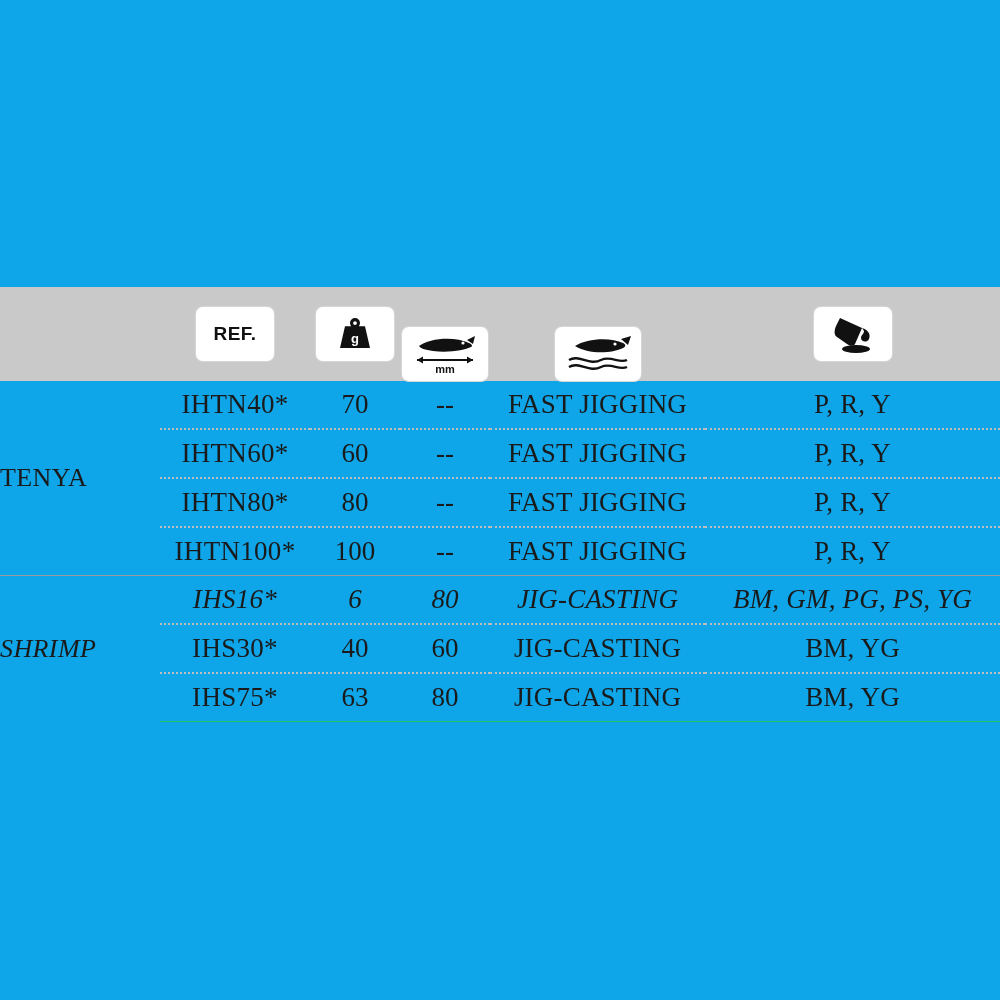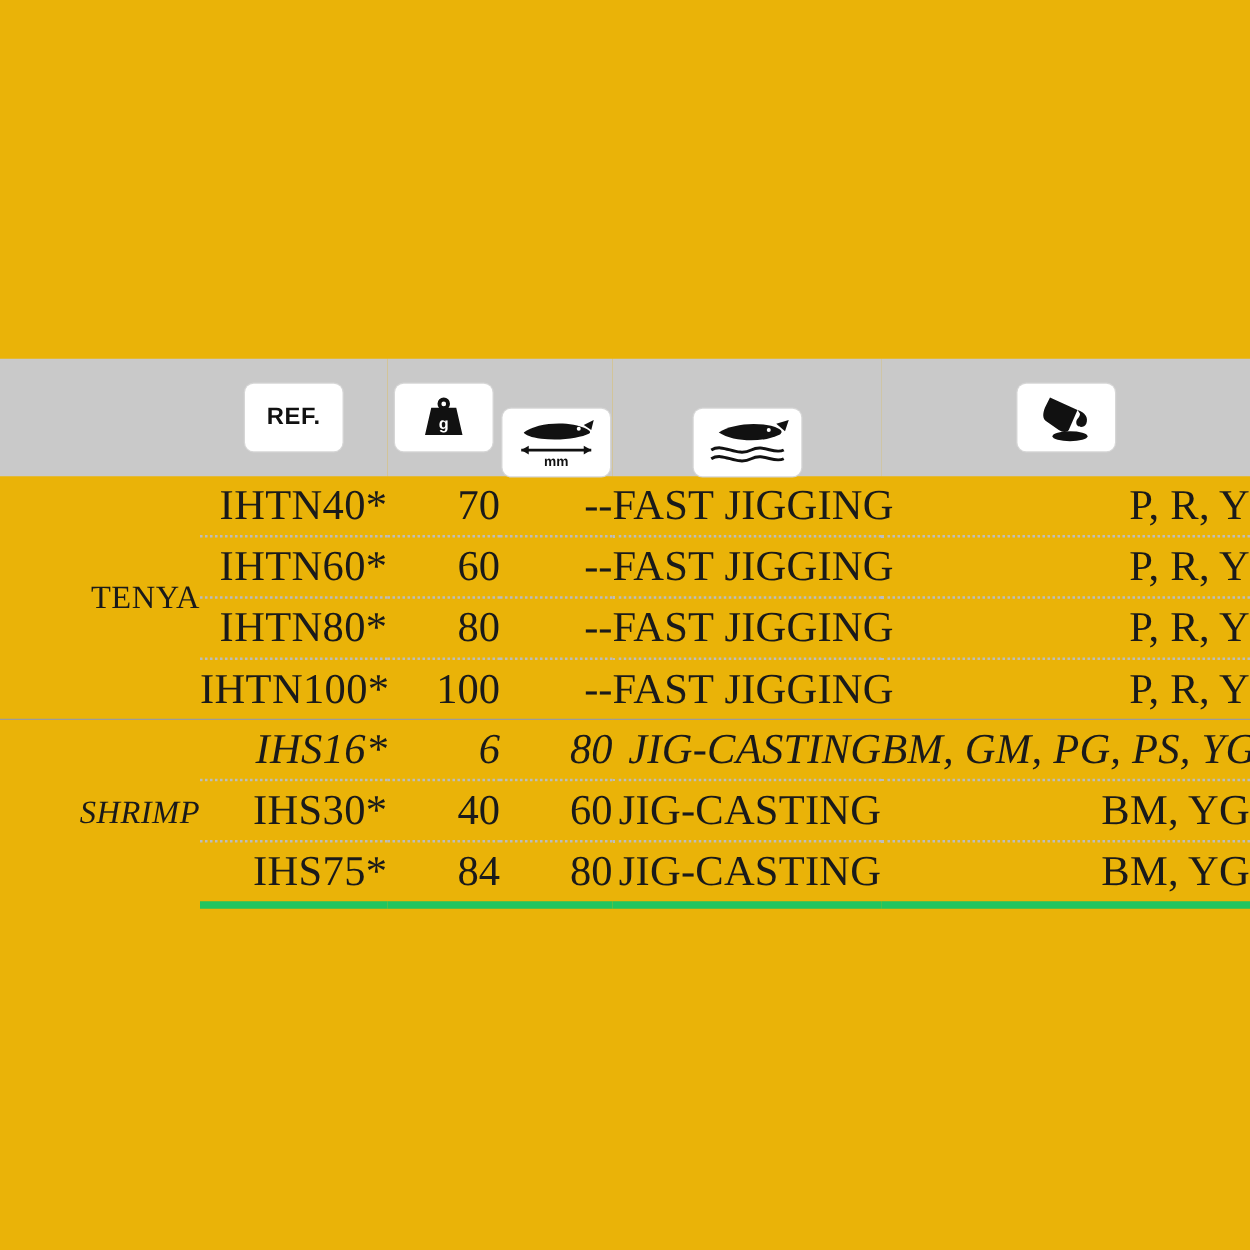--- a/index.html
+++ b/index.html
@@ -8,21 +8,21 @@
     width: 1000px;
     height: 1000px;
     background: #ffffff;
     font-family: "Liberation Serif", serif;
   }
 
   #sheet {
     position: relative;
     width: 1000px;
     height: 1000px;
-    background: #eab308;
+    background: #0ea5e9;
     overflow: hidden;
   }
 
   
   .spec-table {
     position: absolute;
     left: 0;
     top: 287px;
     width: 1000px;
     border-collapse: collapse;
@@ -75,50 +75,50 @@
   .icon-box svg {
     position: absolute;
     left: 50%;
     top: 50%;
     transform: translate(-50%, -50%);
   }
 
   
   tbody td {
     height: 47px;
-    font-size: 34px;
+    font-size: 27px;
     color: #1a1a1a;
-    text-align: right;
+    text-align: center;
     padding: 0;
     border: 0;
     white-space: nowrap;
   }
 
   tbody td.group-cell {
     font-size: 26px;
-    text-align: right;
+    text-align: left;
     letter-spacing: 0.4px;
   }
 
   tbody td.ref-cell { letter-spacing: 0.3px; }
   tbody td.act-cell { letter-spacing: 0.2px; }
   tbody td.col-cell { letter-spacing: 0.2px; }
 
   
   tbody tr.dotted td {
     border-top: 2px dotted #bdbdbd;
   }
   
   tbody tr.group-sep td {
     border-top: 1px solid #9b9b9b;
     font-style: italic;
   }
   
   tbody tr.last td {
-    border-bottom: 6px solid #22c55e;
+    border-bottom: 1px solid #22c55e;
   }
 </style>
 </head>
 <body>
 
 <div id="sheet">
 
   <table class="spec-table">
     <colgroup>
       <col class="c-group">
@@ -228,21 +228,21 @@
       </tr>
       <tr class="dotted">
         <td class="ref-cell">IHS30*</td>
         <td>40</td>
         <td>60</td>
         <td class="act-cell">JIG-CASTING</td>
         <td class="col-cell">BM, YG</td>
       </tr>
       <tr class="dotted last">
         <td class="ref-cell">IHS75*</td>
-        <td>84</td>
+        <td>63</td>
         <td>80</td>
         <td class="act-cell">JIG-CASTING</td>
         <td class="col-cell">BM, YG</td>
       </tr>
     </tbody>
   </table>
 
 </div>
 
 </body></html>

